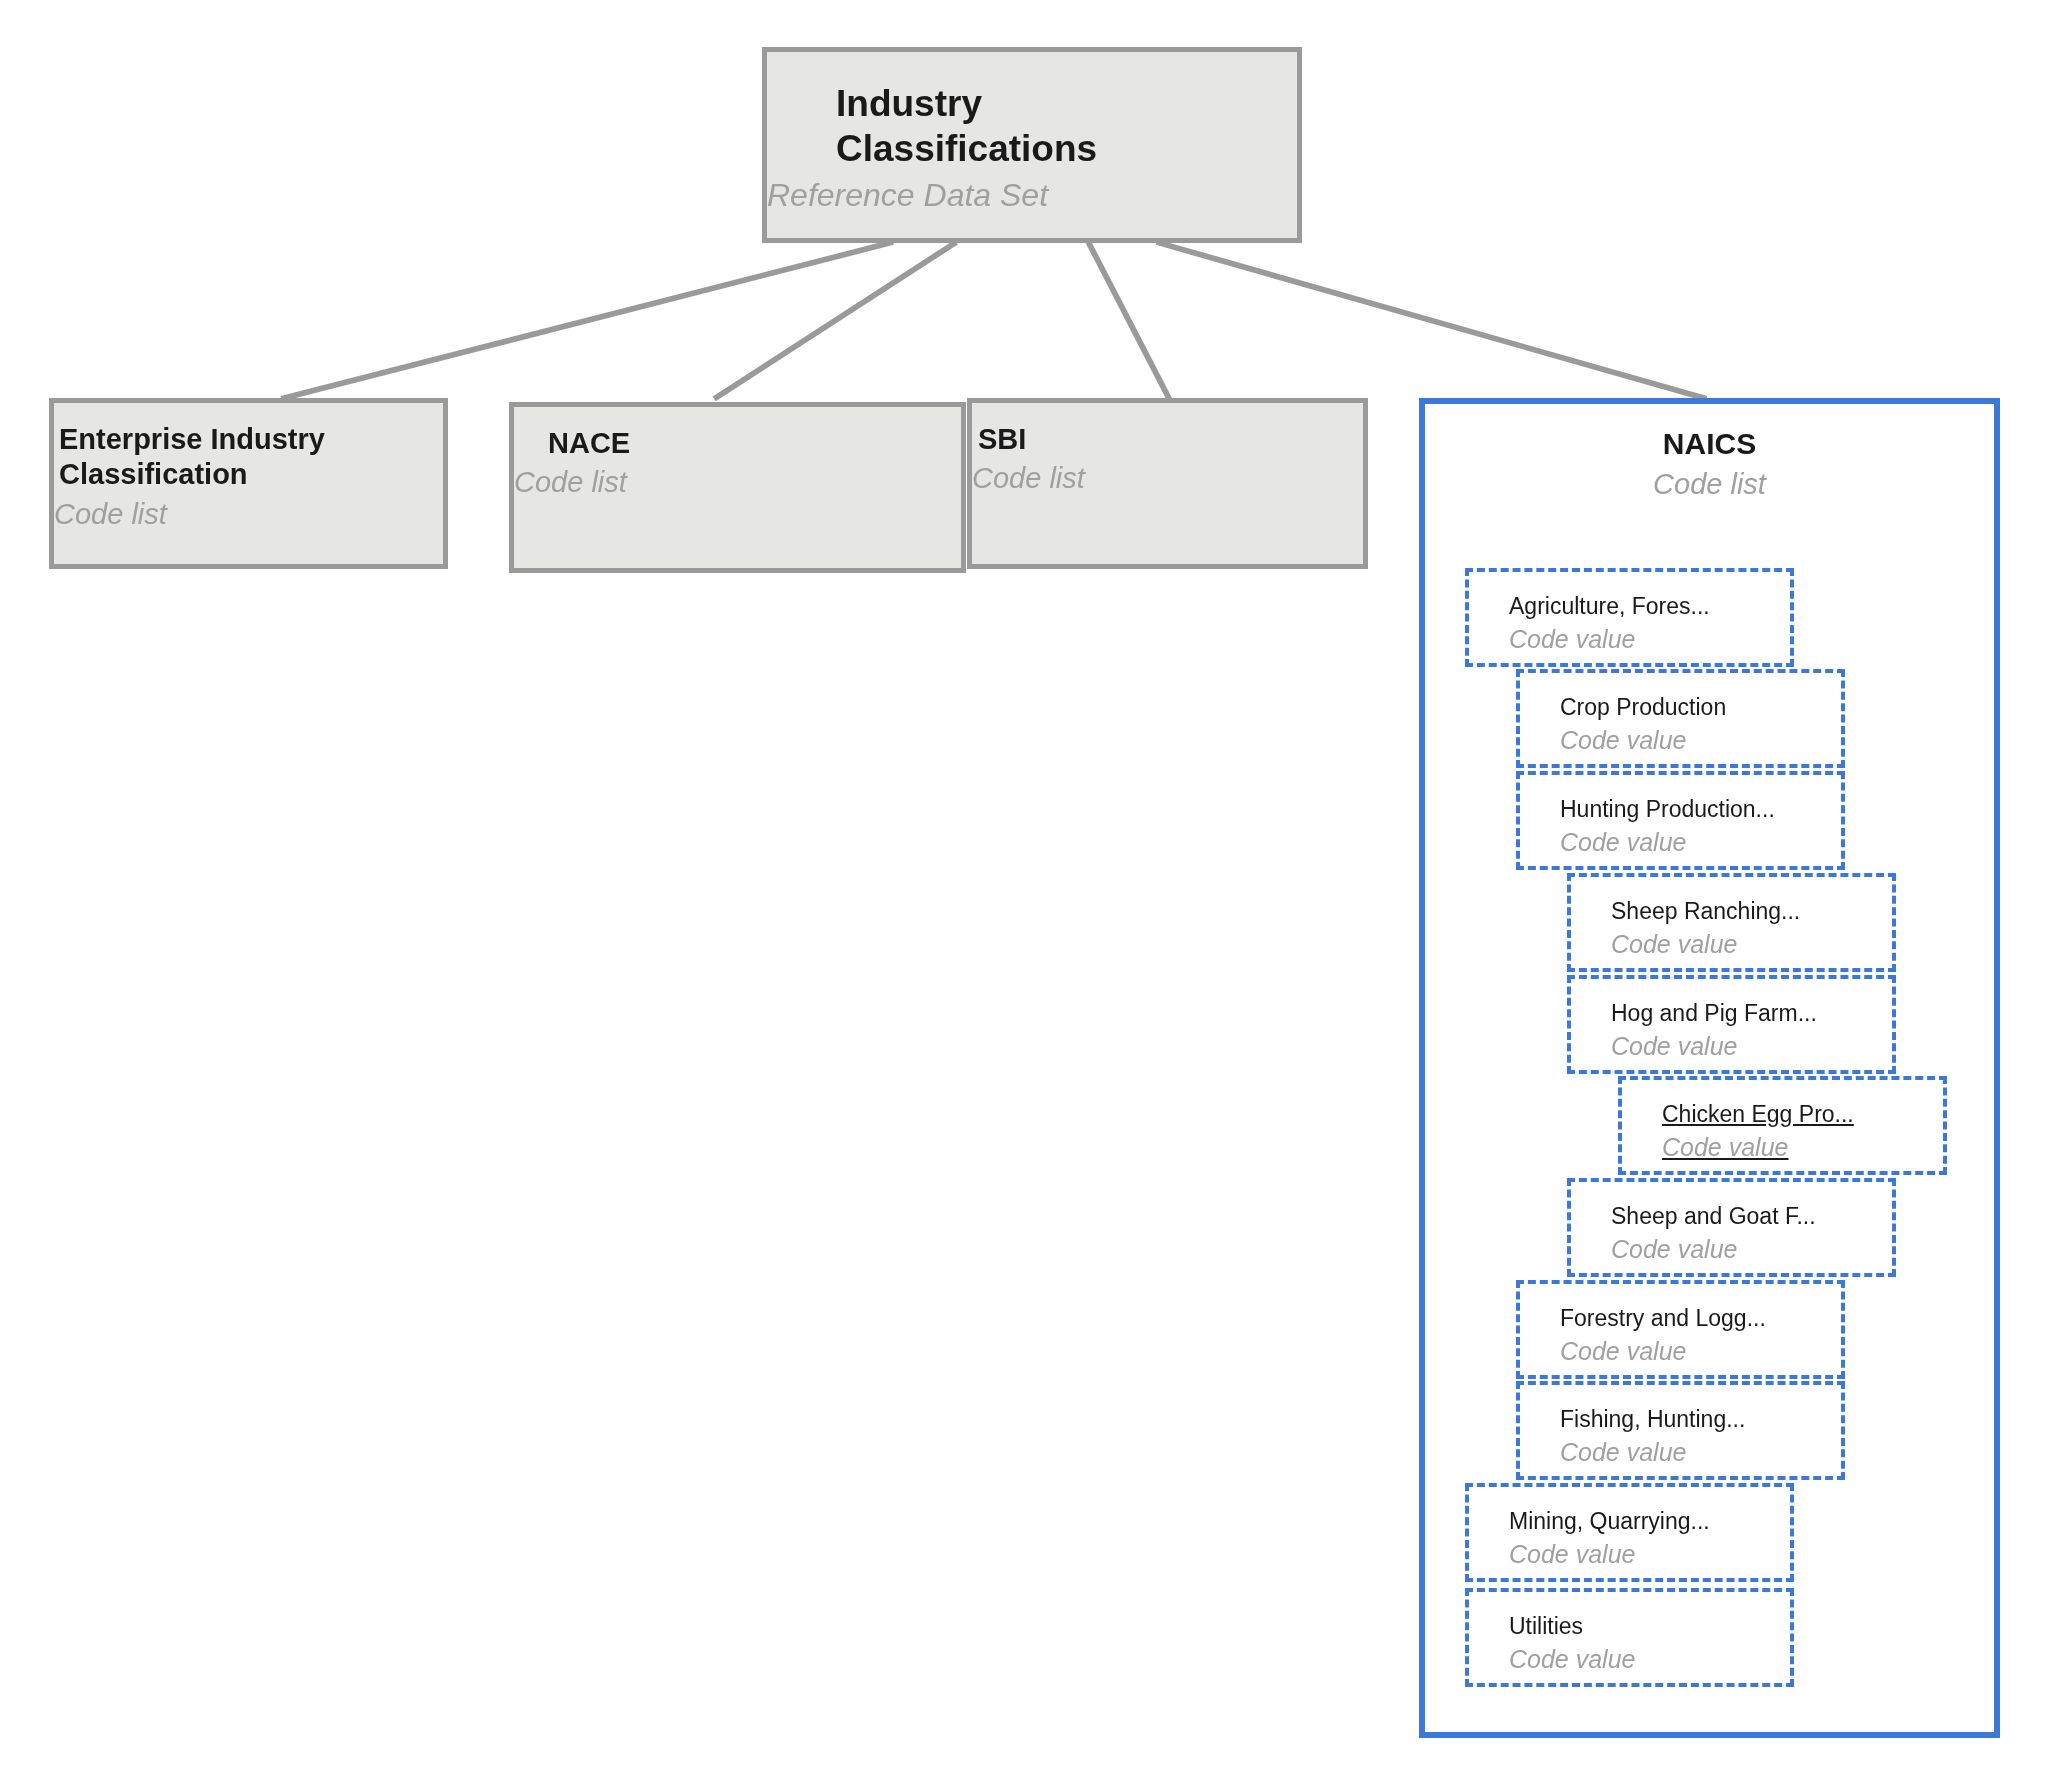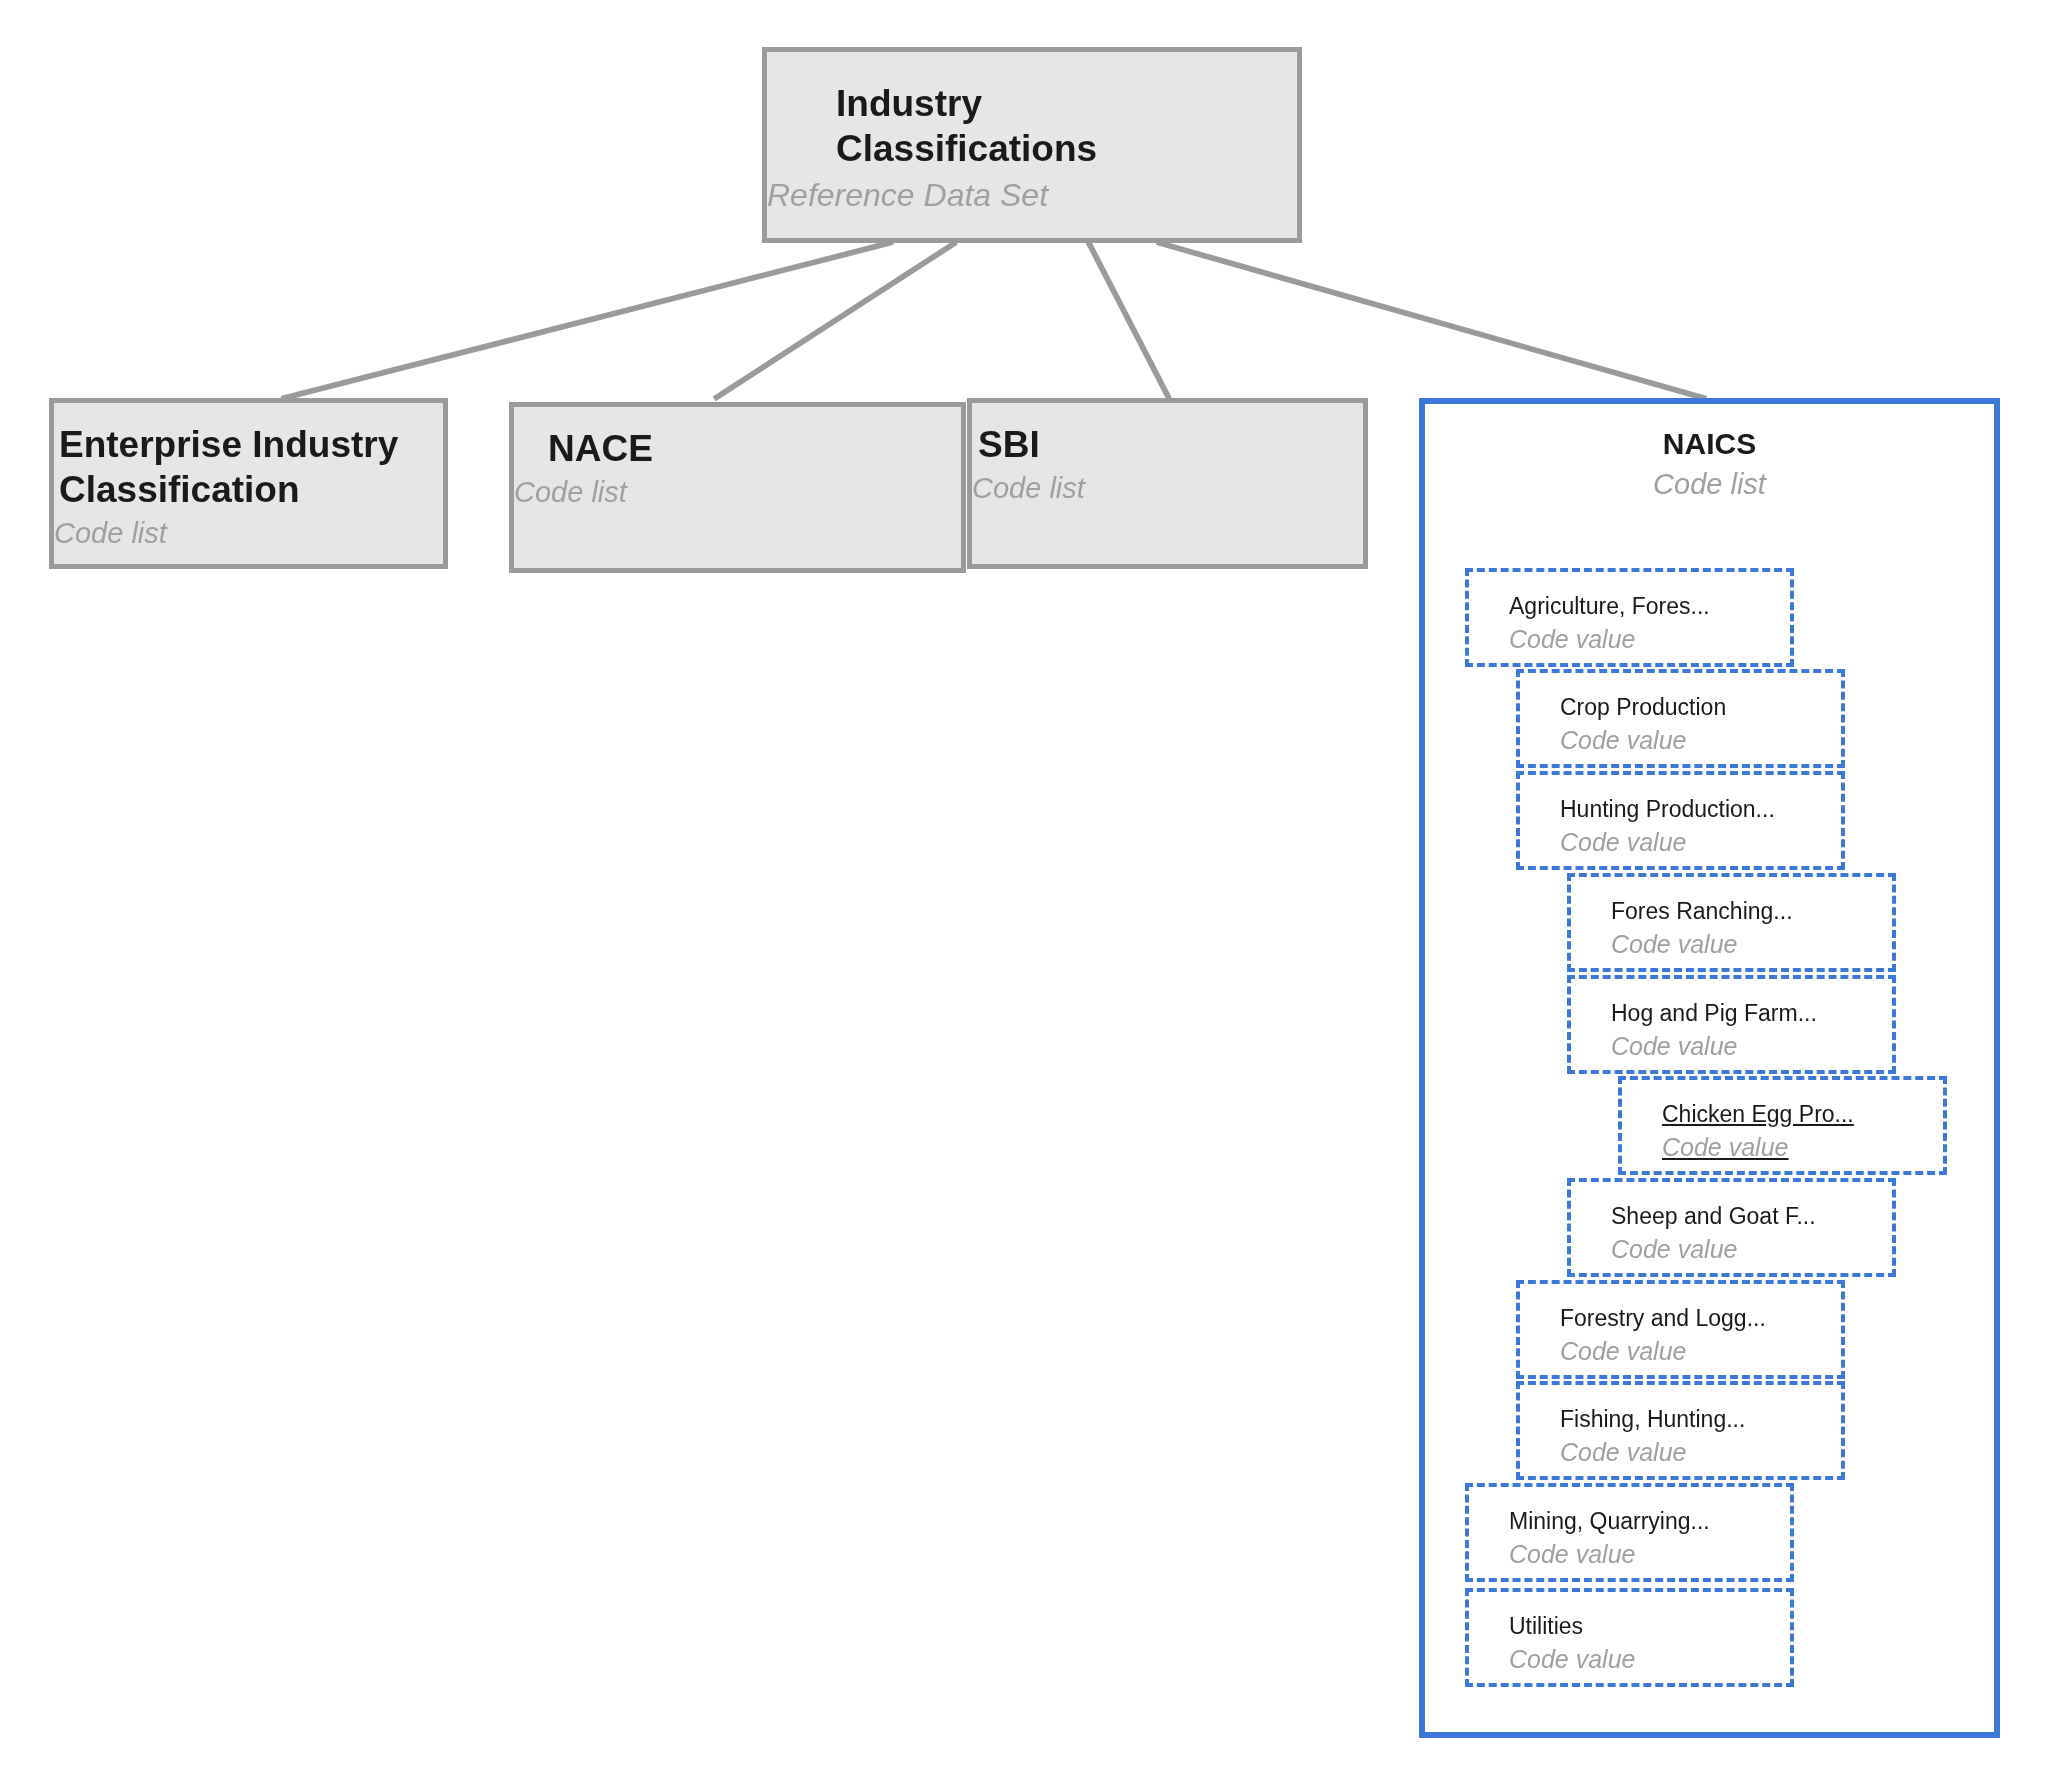--- a/index.html
+++ b/index.html
@@ -22,21 +22,21 @@
   #connector-layer{position:absolute;left:0;top:0;width:2056px;height:1790px;}
   .gray-node{
     position:absolute;
     box-sizing:border-box;
     background:var(--box-fill-gray);
     border:5px solid var(--border-gray);
     text-align:left;
   }
   .gray-node .node-title{
     font-weight:bold;
-    font-size:37px;
+    font-size:29px;
     line-height:1.22;
     margin:19px auto 0 auto;
     max-width:379px;
     color:var(--text);
   }
   .gray-node .node-subtitle{
     font-style:italic;
     font-size:29px;
     line-height:1.2;
     margin-top:3.8px;
@@ -148,21 +148,21 @@
     <span class="cv-label">Crop Production</span>
     <span class="cv-type">Code value</span>
   </div>
 
   <div class="code-value-node" style="left:1516px;top:771px;">
     <span class="cv-label">Hunting Production...</span>
     <span class="cv-type">Code value</span>
   </div>
 
   <div class="code-value-node" style="left:1567px;top:873px;">
-    <span class="cv-label">Fores Ranching...</span>
+    <span class="cv-label">Sheep Ranching...</span>
     <span class="cv-type">Code value</span>
   </div>
 
   <div class="code-value-node" style="left:1567px;top:975px;">
     <span class="cv-label">Hog and Pig Farm...</span>
     <span class="cv-type">Code value</span>
   </div>
 
   <div class="code-value-node" style="left:1618px;top:1076px;text-decoration:underline;">
     <span class="cv-label">Chicken Egg Pro...</span>

